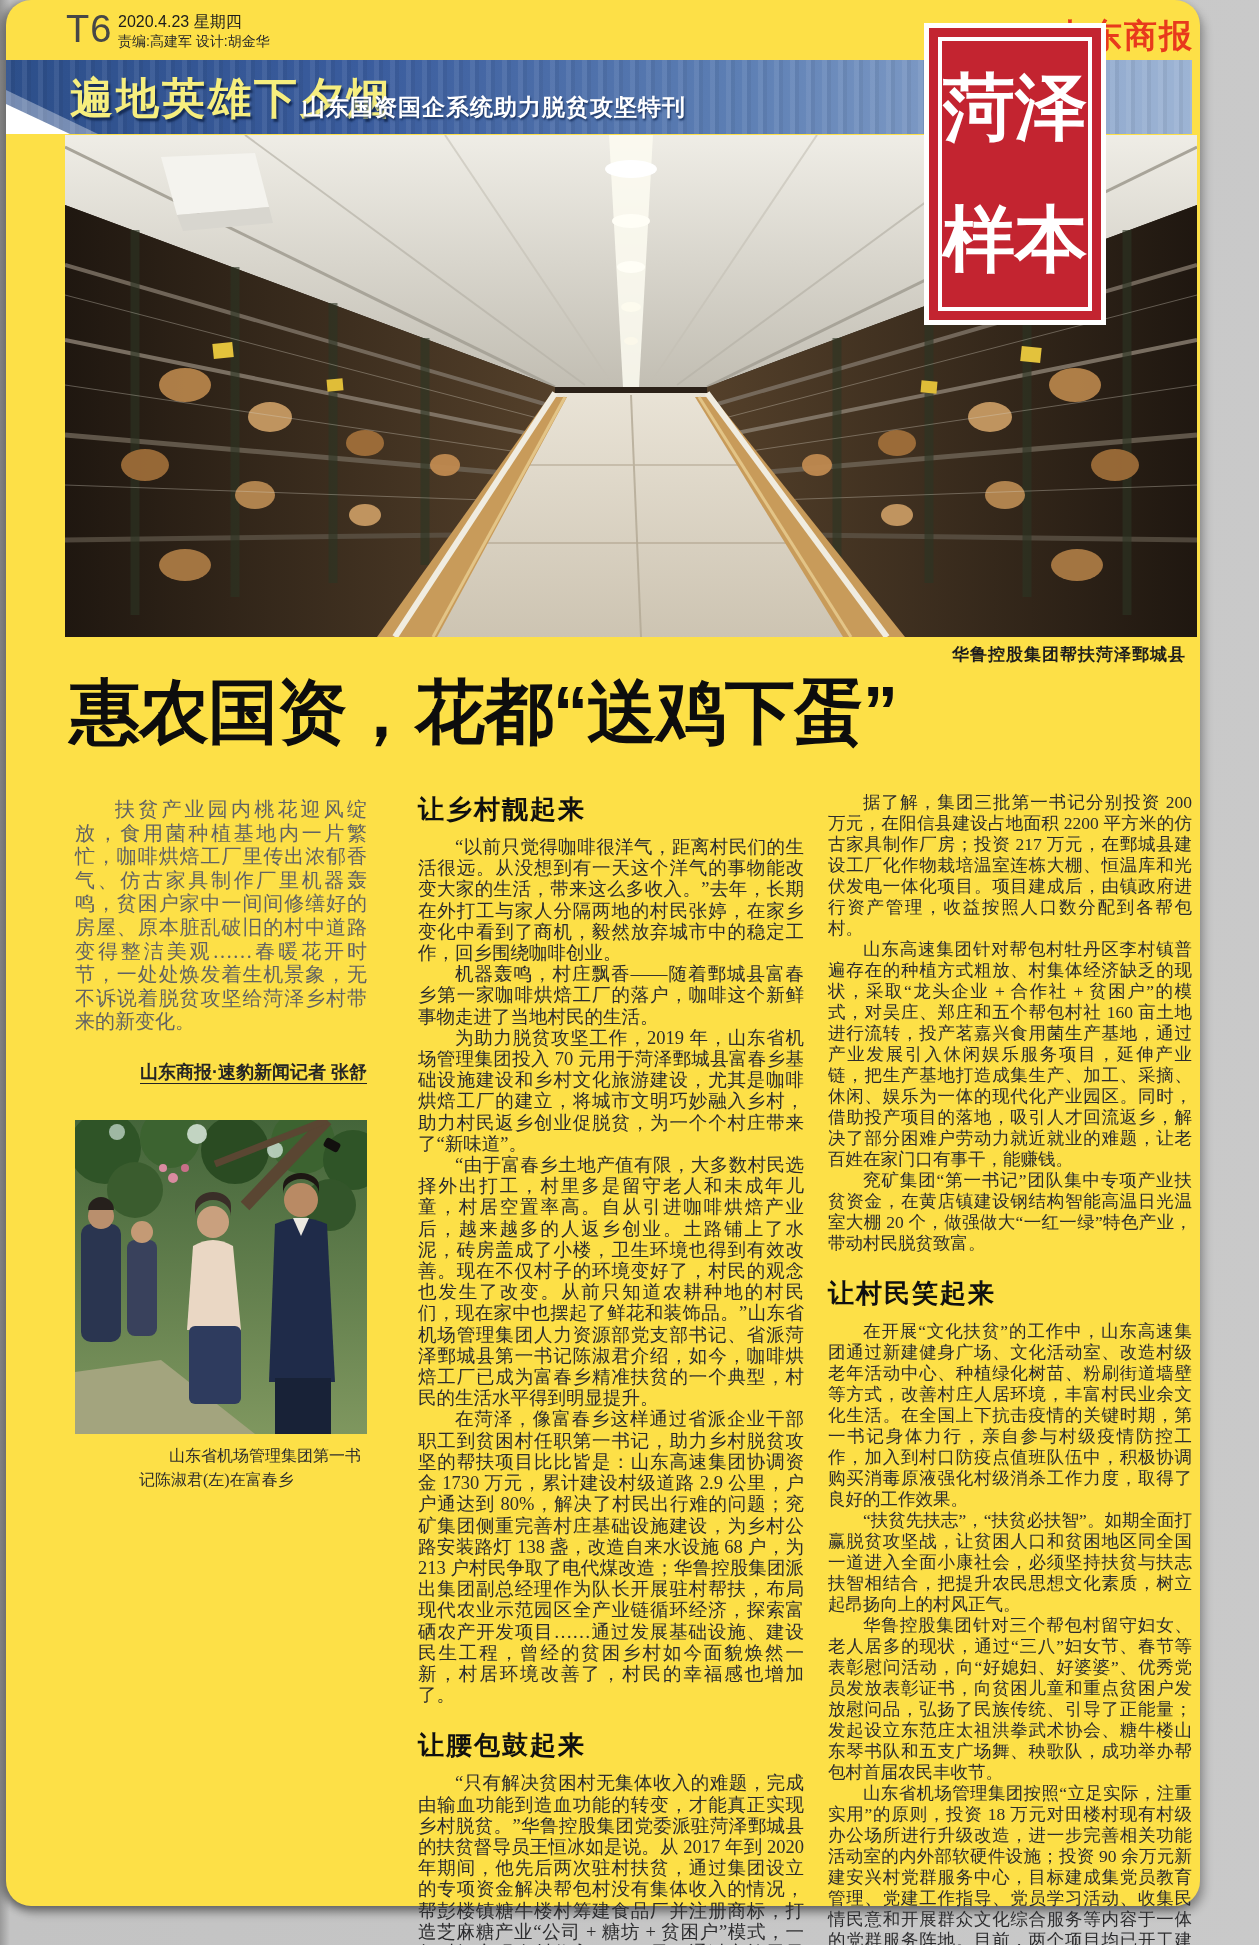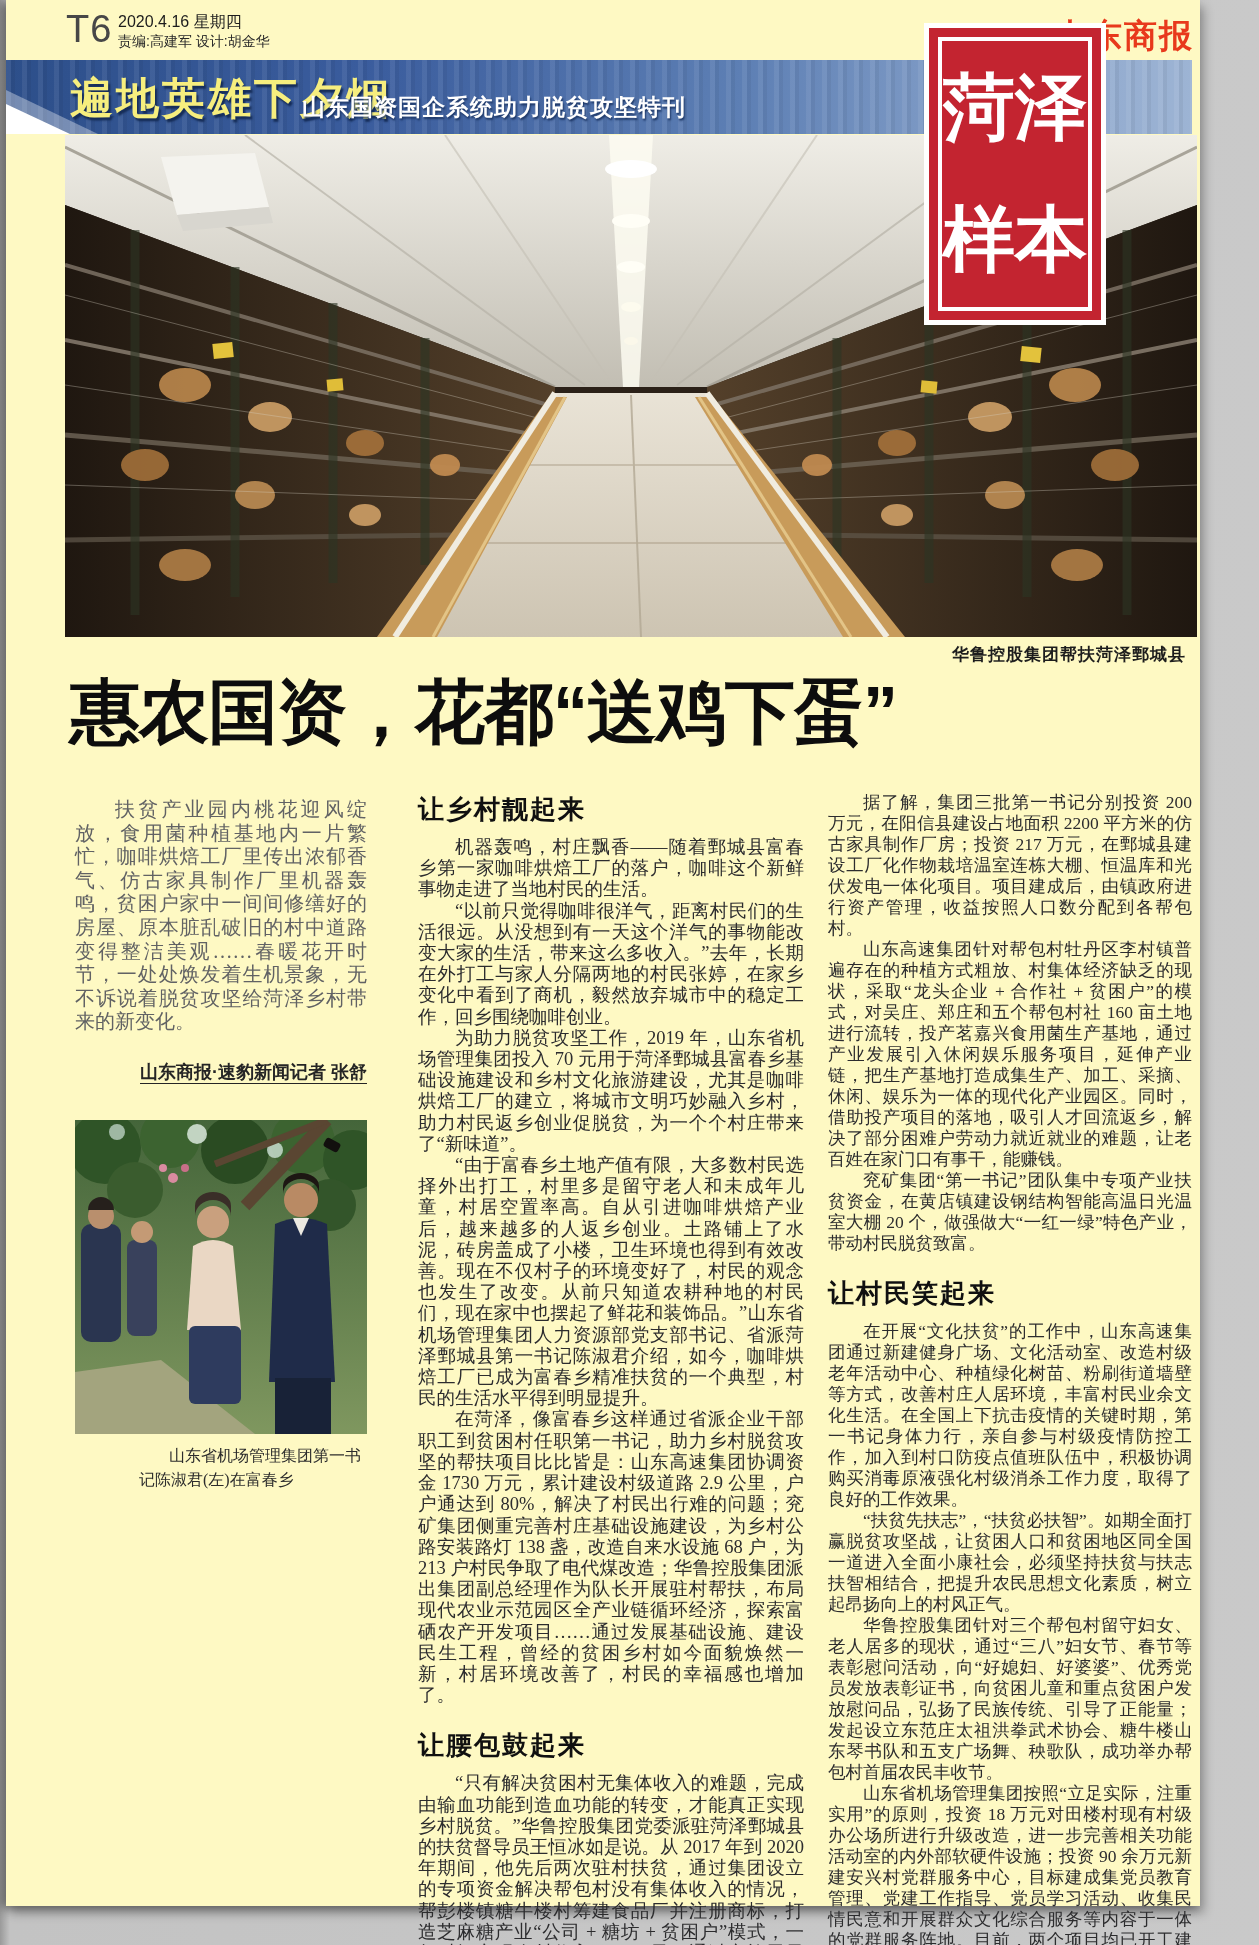--- a/index.html
+++ b/index.html
@@ -2,22 +2,23 @@
 <html><head>
 <meta charset="utf-8">
 <style>
   html,body{margin:0;padding:0;}
   body{
     width:1259px;height:1945px;position:relative;overflow:hidden;
     background:linear-gradient(90deg,#9a9a9a 0px,#c3c3c3 10px,#c9c9c9 100%);
     font-family:"Liberation Serif",serif;
   }
   .page{
-    position:absolute;left:6px;top:0;width:1194px;height:1906px;background:#fef9c3;
+    position:absolute;left:6px;top:0;width:1194px;height:1906px;background:#fde047;
     box-shadow:-5px 2px 9px rgba(0,0,0,.38), 4px 7px 10px rgba(0,0,0,.28);
+    border-radius:25px;
   }
   
   .pagenum{position:absolute;left:60px;top:8px;font-family:"Liberation Sans",sans-serif;
     font-size:38px;color:#474747;letter-spacing:1px;}
   .dateline{position:absolute;left:112px;top:12px;font-family:"Liberation Sans",sans-serif;
     font-size:16px;color:#1c1c1c;}
   .editors{position:absolute;left:112px;top:33px;font-family:"Liberation Sans",sans-serif;
     font-size:14px;color:#2a2a2a;}
   .masthead{position:absolute;right:6px;top:14px;font-family:"Liberation Sans",sans-serif;
     font-size:33px;font-weight:900;color:#e8391c;letter-spacing:2px;}
@@ -99,21 +100,21 @@
     letter-spacing:2px;margin:0 0 10px 0;
   }
   .subhead.later{margin-top:22px;}
 </style>
 </head>
 <body>
 
 <div class="page">
 
   <div class="pagenum">T6</div>
-  <div class="dateline">2020.4.16 星期四</div>
+  <div class="dateline">2020.4.23 星期四</div>
   <div class="editors">责编:高建军  设计:胡金华</div>
   <div class="masthead">山东商报</div>
 
   <div class="banner">
     <div class="texture"></div>
     <div class="notch2"></div>
     <div class="notch"></div>
     <div class="banner-title">遍地英雄下夕烟</div>
     <div class="banner-sub">山东国资国企系统助力脱贫攻坚特刊</div>
   </div>
@@ -296,22 +297,22 @@
       </svg>
     </div>
     <div class="inset-caption">
       <div class="l1">山东省机场管理集团第一书</div>
       <div class="l2">记陈淑君(左)在富春乡</div>
     </div>
   </div>
 
   <div class="col col2">
     <h3 class="subhead">让乡村靓起来</h3>
+    <p>“以前只觉得咖啡很洋气，距离村民们的生活很远。从没想到有一天这个洋气的事物能改变大家的生活，带来这么多收入。”去年，长期在外打工与家人分隔两地的村民张婷，在家乡变化中看到了商机，毅然放弃城市中的稳定工作，回乡围绕咖啡创业。</p>
     <p>机器轰鸣，村庄飘香——随着鄄城县富春乡第一家咖啡烘焙工厂的落户，咖啡这个新鲜事物走进了当地村民的生活。</p>
-    <p>“以前只觉得咖啡很洋气，距离村民们的生活很远。从没想到有一天这个洋气的事物能改变大家的生活，带来这么多收入。”去年，长期在外打工与家人分隔两地的村民张婷，在家乡变化中看到了商机，毅然放弃城市中的稳定工作，回乡围绕咖啡创业。</p>
     <p>为助力脱贫攻坚工作，2019 年，山东省机场管理集团投入 70 元用于菏泽鄄城县富春乡基础设施建设和乡村文化旅游建设，尤其是咖啡烘焙工厂的建立，将城市文明巧妙融入乡村，助力村民返乡创业促脱贫，为一个个村庄带来了“新味道”。</p>
     <p>“由于富春乡土地产值有限，大多数村民选择外出打工，村里多是留守老人和未成年儿童，村居空置率高。自从引进咖啡烘焙产业后，越来越多的人返乡创业。土路铺上了水泥，砖房盖成了小楼，卫生环境也得到有效改善。现在不仅村子的环境变好了，村民的观念也发生了改变。从前只知道农耕种地的村民们，现在家中也摆起了鲜花和装饰品。”山东省机场管理集团人力资源部党支部书记、省派菏泽鄄城县第一书记陈淑君介绍，如今，咖啡烘焙工厂已成为富春乡精准扶贫的一个典型，村民的生活水平得到明显提升。</p>
     <p>在菏泽，像富春乡这样通过省派企业干部职工到贫困村任职第一书记，助力乡村脱贫攻坚的帮扶项目比比皆是：山东高速集团协调资金 1730 万元，累计建设村级道路 2.9 公里，户户通达到 80%，解决了村民出行难的问题；兖矿集团侧重完善村庄基础设施建设，为乡村公路安装路灯 138 盏，改造自来水设施 68 户，为 213 户村民争取了电代煤改造；华鲁控股集团派出集团副总经理作为队长开展驻村帮扶，布局现代农业示范园区全产业链循环经济，探索富硒农产开发项目……通过发展基础设施、建设民生工程，曾经的贫困乡村如今面貌焕然一新，村居环境改善了，村民的幸福感也增加了。</p>
     <h3 class="subhead later">让腰包鼓起来</h3>
     <p>“只有解决贫困村无集体收入的难题，完成由输血功能到造血功能的转变，才能真正实现乡村脱贫。”华鲁控股集团党委派驻菏泽鄄城县的扶贫督导员王恒冰如是说。从 2017 年到 2020 年期间，他先后两次驻村扶贫，通过集团设立的专项资金解决帮包村没有集体收入的情况，帮彭楼镇糖牛楼村筹建食品厂并注册商标，打造芝麻糖产业“公司 + 糖坊 + 贫困户”模式，一年时间实现全村收入 105 万元；通过实施黑果花楸引种项目成立集体参股的农业股份公司、搭建蔬菜大棚、成立新材料公司，两年累计完成投资 3020 万元。这种给帮包村建造项目产生效益的扶贫方式，是华鲁控股集团通过调研确定的“送鸡下蛋”模式。</p>
   </div>
 
   <div class="col col3">
     <p>据了解，集团三批第一书记分别投资 200 万元，在阳信县建设占地面积 2200 平方米的仿古家具制作厂房；投资 217 万元，在鄄城县建设工厂化作物栽培温室连栋大棚、恒温库和光伏发电一体化项目。项目建成后，由镇政府进行资产管理，收益按照人口数分配到各帮包村。</p>
     <p>山东高速集团针对帮包村牡丹区李村镇普遍存在的种植方式粗放、村集体经济缺乏的现状，采取“龙头企业 + 合作社 + 贫困户”的模式，对吴庄、郑庄和五个帮包村社 160 亩土地进行流转，投产茗嘉兴食用菌生产基地，通过产业发展引入休闲娱乐服务项目，延伸产业链，把生产基地打造成集生产、加工、采摘、休闲、娱乐为一体的现代化产业园区。同时，借助投产项目的落地，吸引人才回流返乡，解决了部分困难户劳动力就近就业的难题，让老百姓在家门口有事干，能赚钱。</p>

